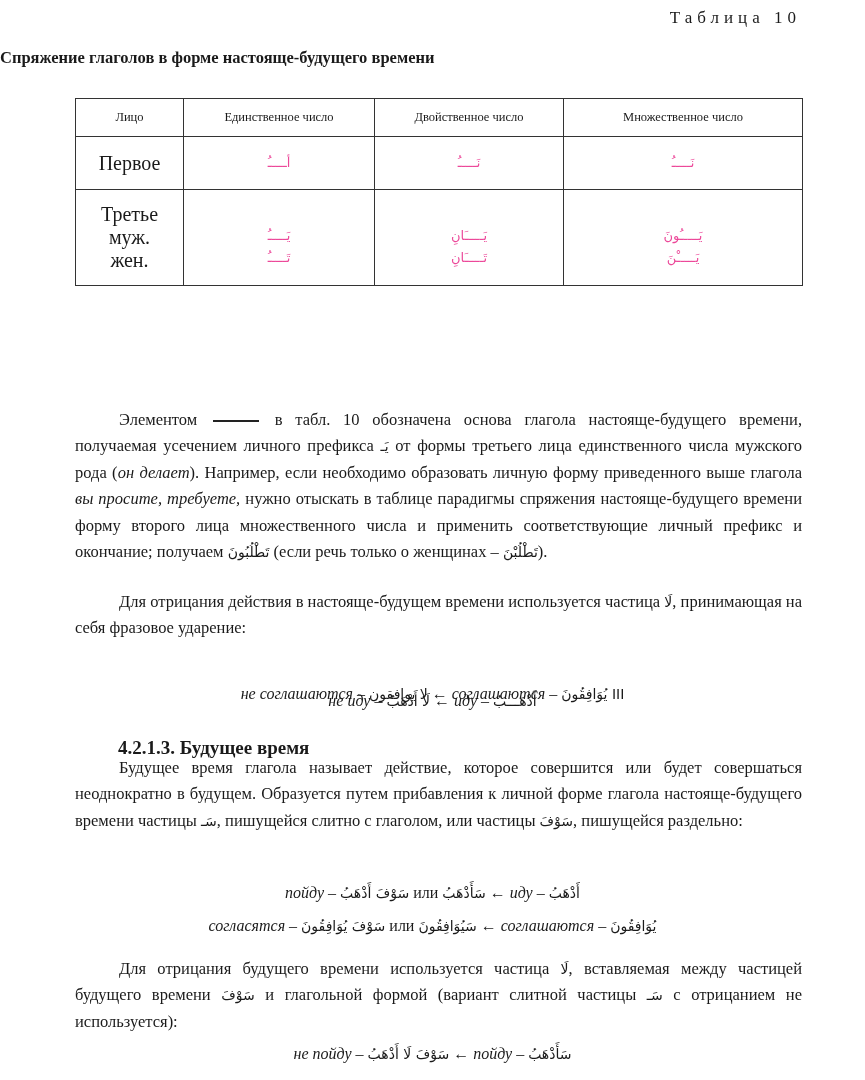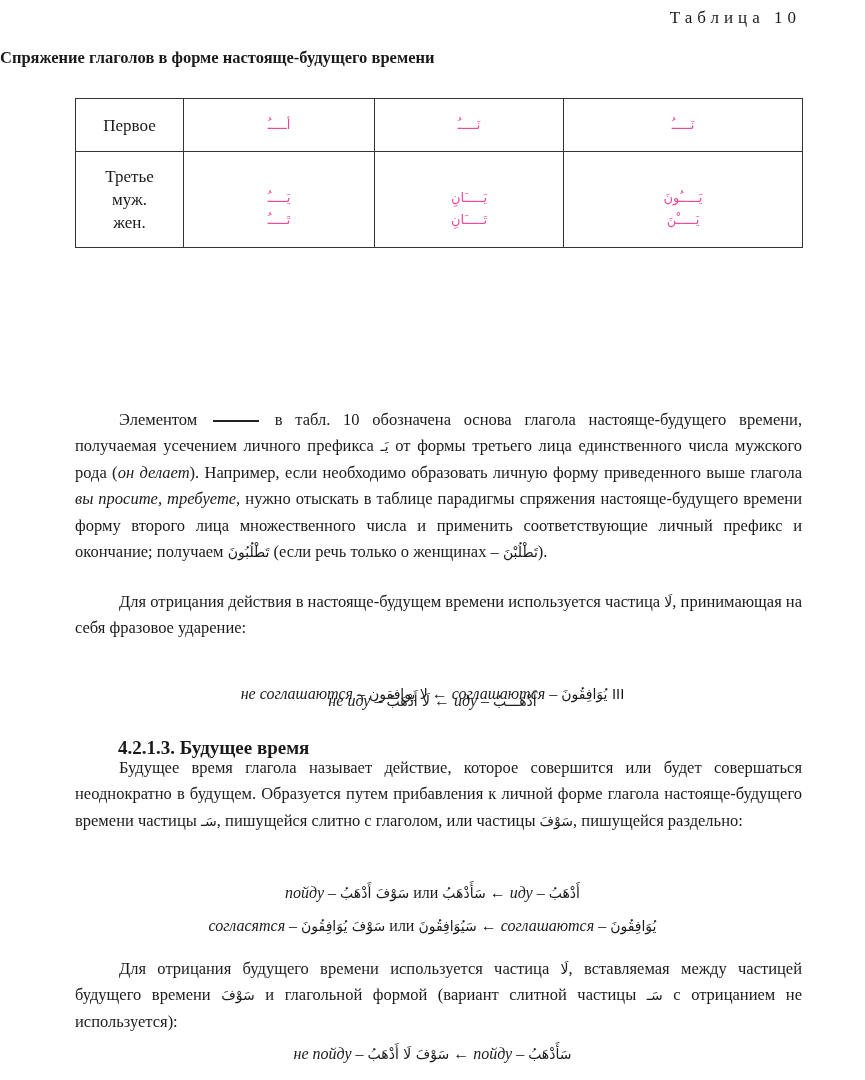--- a/index.html
+++ b/index.html
@@ -21,21 +21,21 @@
     border-collapse: collapse; table-layout: fixed;
   }
   table.conj td, table.conj th {
     border: 1.3px solid #333; text-align: center; vertical-align: middle;
     font-weight: normal; padding: 0;
   }
   table.conj th { height: 37px; font-size: 12.5px; }
   col.c0 { width: 108px; } col.c1 { width: 191px; } col.c2 { width: 189px; } col.c3 { width: 239px; }
   .row-first td { height: 52px; }
   .row-second td, .row-third td { height: 95px; }
-  .person { font-size: 17px; line-height: 23px; }
+  .person { font-size: 20px; line-height: 23px; }
   .ar {
     font-family: "DejaVu Sans", sans-serif; direction: rtl; unicode-bidi: embed;
     font-size: 13px; color: #ec4899; line-height: 22px;
   }
   .para {
     position: absolute; left: 75px; width: 727px;
     font-size: 16.5px; line-height: 26.4px; text-align: justify;
   }
   .para .indent { display: inline-block; width: 44px; }
   .dash-line { display: inline-block; width: 46px; border-top: 2px solid #222; vertical-align: middle; margin: 0 3px; }
@@ -57,20 +57,26 @@
 <div class="table-title">Спряжение глаголов в форме настояще-будущего времени</div>
 
 <table class="conj">
   <colgroup>
       <col class="c0">
       <col class="c1">
       <col class="c2">
       <col class="c3">
     </colgroup>
   <tbody>
+      <tr>
+    <th>Лицо</th>
+    <th>Единственное число</th>
+    <th>Двойственное число</th>
+    <th>Множественное число</th>
+  </tr>
   <tr class="row-first">
     <td class="person">
           <div>Первое</div>
         </td>
     <td>
           <div class="ar">أـــــُ</div>
         </td>
     <td>
           <div class="ar">نَـــــُ</div>
         </td>

